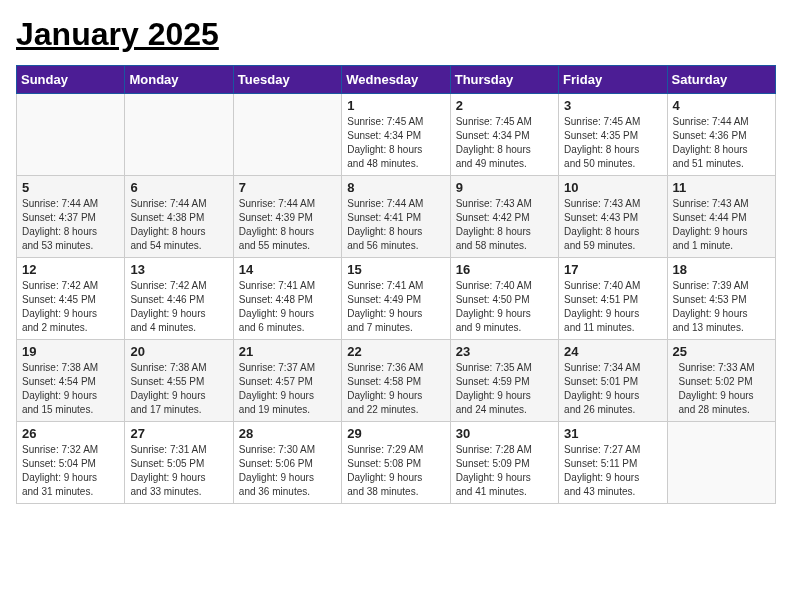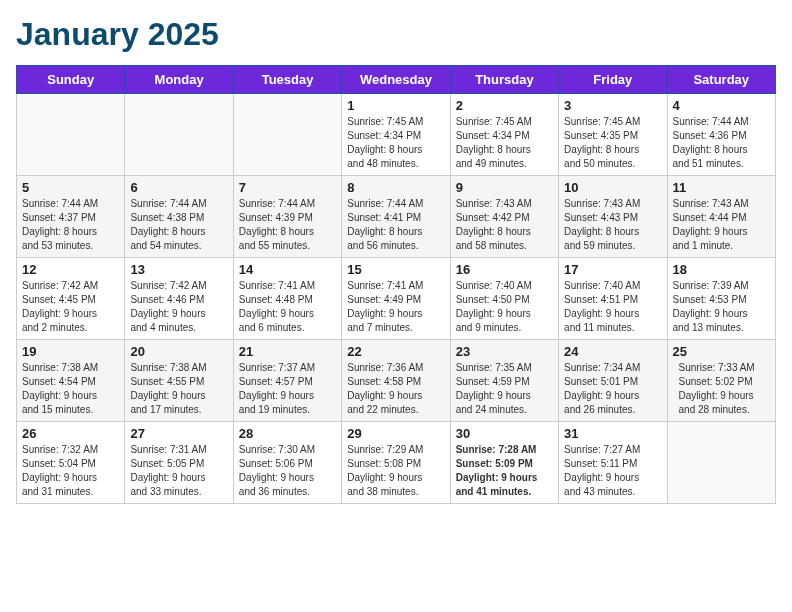--- a/index.html
+++ b/index.html
@@ -39,38 +39,39 @@
       width: 28px;
       height: 28px;
       margin-right: 4px;
     }
     .title-block {
       text-align: right;
     }
     .calendar-title {
       font-size: 32px;
       font-weight: bold;
-      color: #0c4a6e;
+      color: #000000;
+      text-decoration: underline;
     }
     .calendar-subtitle {
       font-size: 15px;
       color: #444;
     }
     table {
       width: 100%;
       border-collapse: collapse;
       table-layout: fixed;
     }
     thead tr th {
-      background-color: #6d28d9;
+      background-color: #4c1d95;
       color: #fff;
       font-size: 13px;
       font-weight: bold;
       padding: 6px 4px;
-      text-align: center;
+      text-align: left;
       border: 1px solid #1a56a0;
     }
     tbody tr td {
       vertical-align: top;
       border: 1px solid #ccc;
       padding: 4px 5px;
       font-size: 10.5px;
       color: #222;
       height: 80px;
       background: #fff;
@@ -325,21 +326,21 @@
         </td>
         <td>
           <span class="day-number">29</span>
           <div class="day-info" style="white-space: pre-line;">Sunrise: 7:29 AM
 Sunset: 5:08 PM
 Daylight: 9 hours
 and 38 minutes.</div>
         </td>
         <td>
           <span class="day-number">30</span>
-          <div class="day-info" style="white-space: pre-line; font-weight: bold;">Sunrise: 7:28 AM
+          <div class="day-info" style="white-space: pre-line;">Sunrise: 7:28 AM
 Sunset: 5:09 PM
 Daylight: 9 hours
 and 41 minutes.</div>
         </td>
         <td>
           <span class="day-number">31</span>
           <div class="day-info" style="white-space: pre-line;">Sunrise: 7:27 AM
 Sunset: 5:11 PM
 Daylight: 9 hours
 and 43 minutes.</div>

